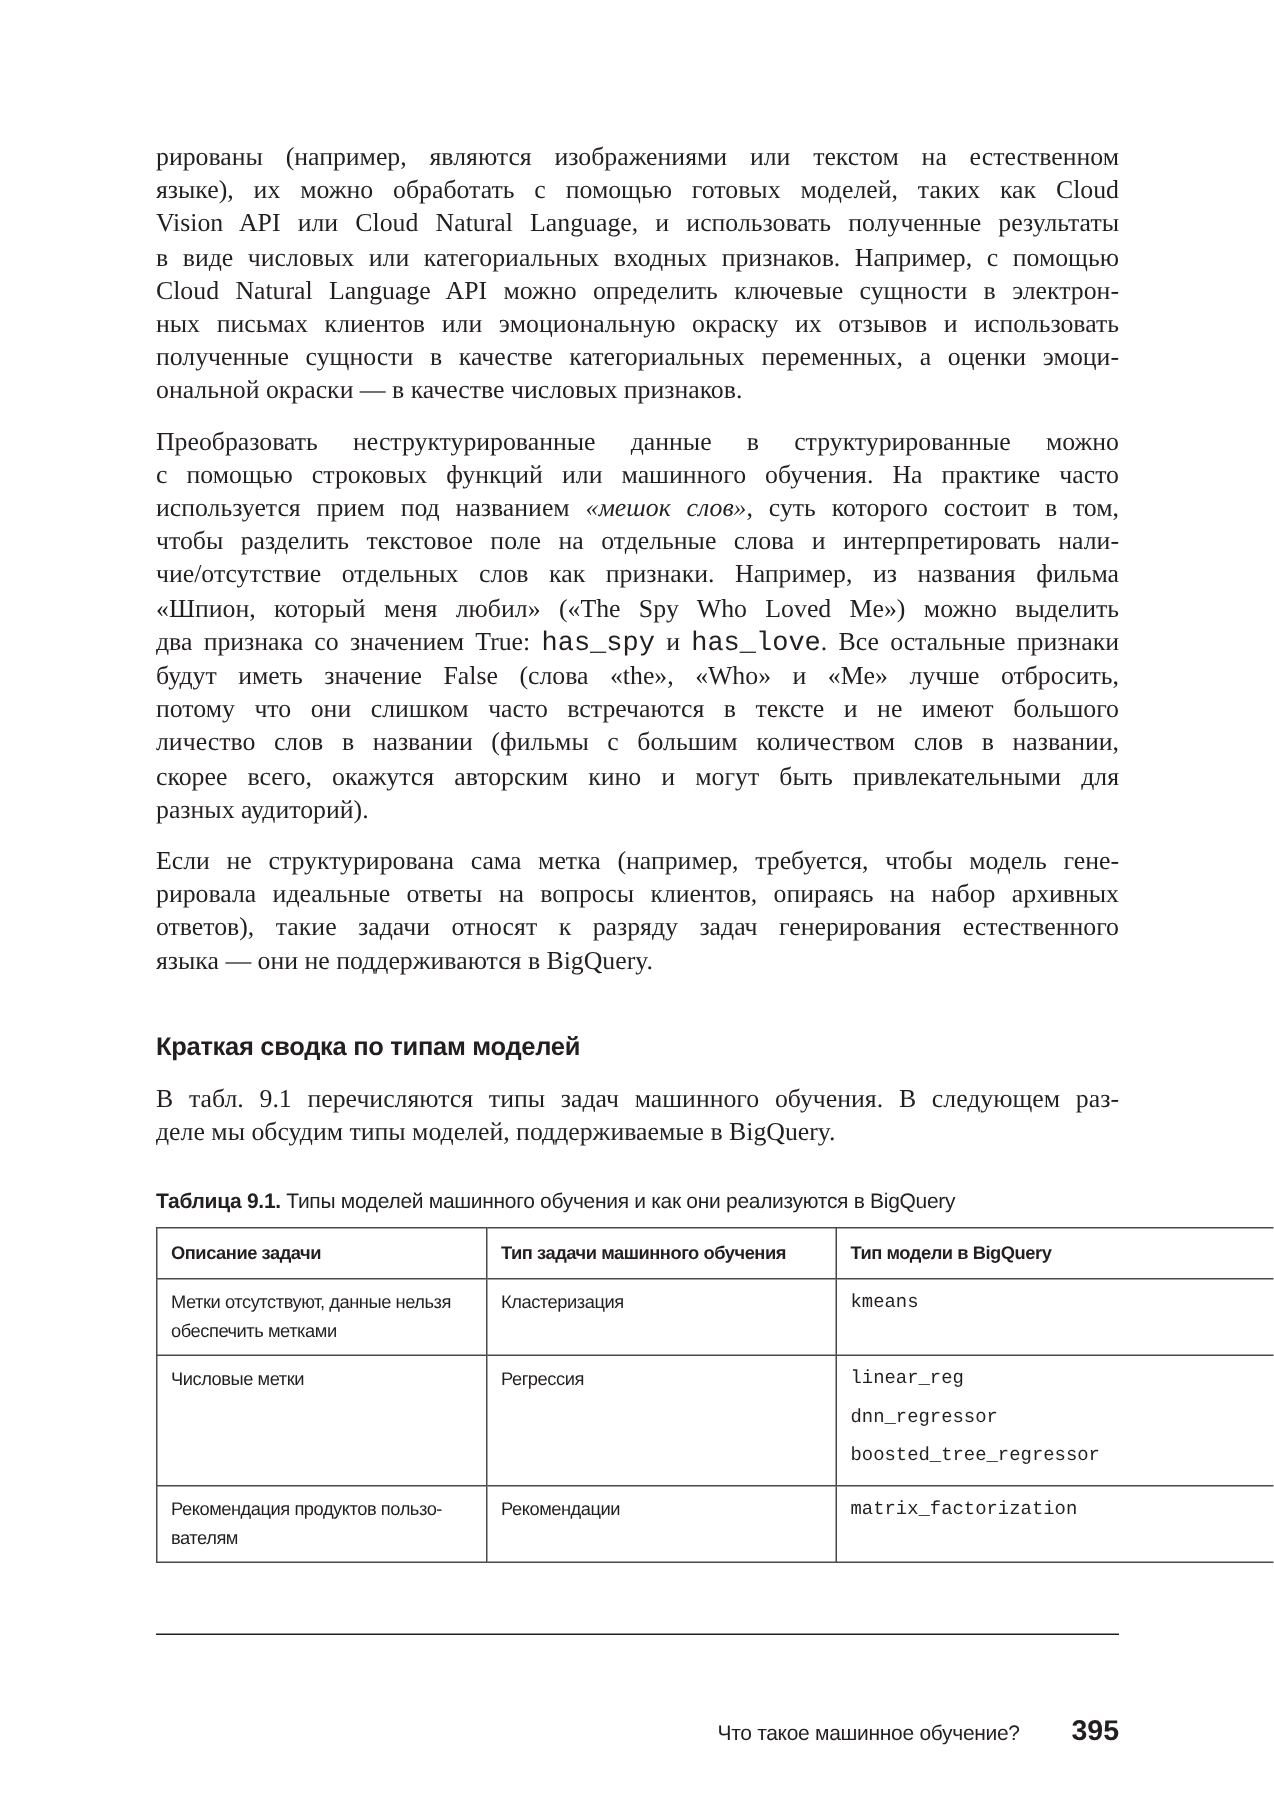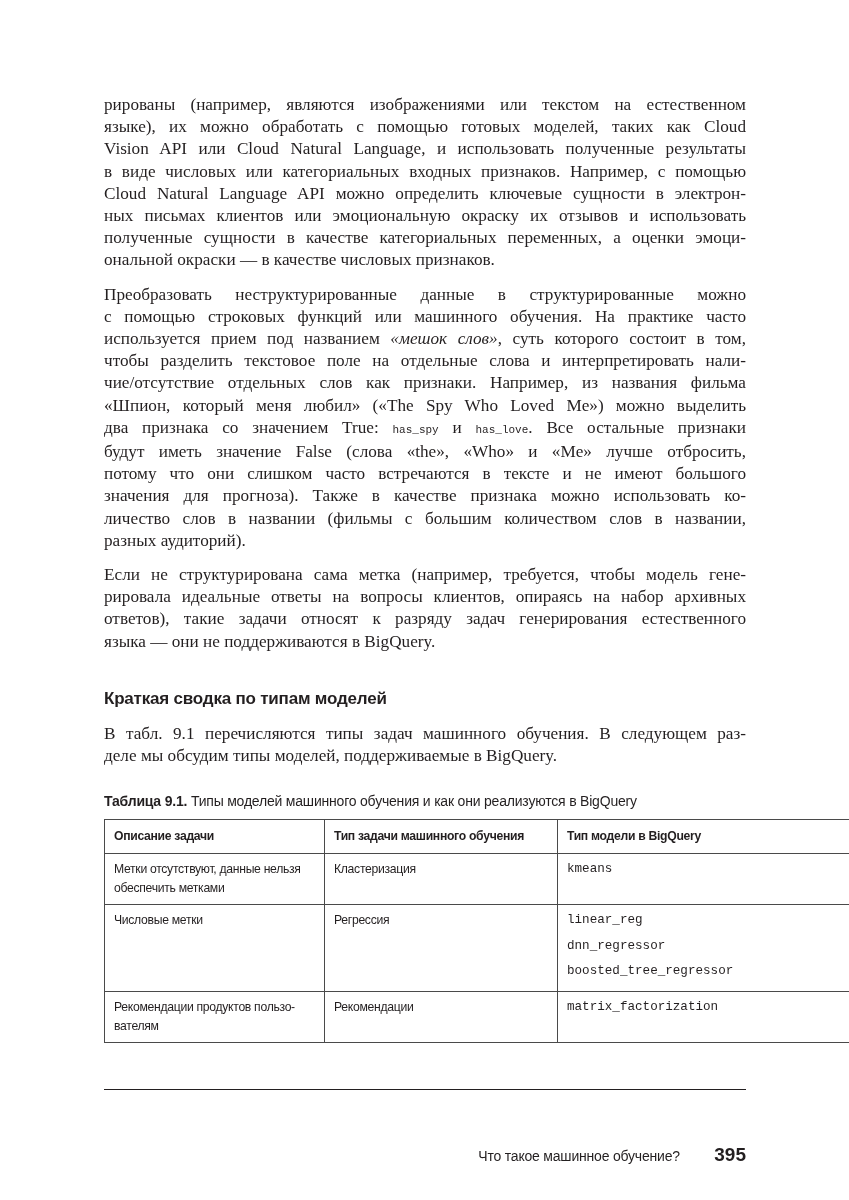--- a/index.html
+++ b/index.html
@@ -8,21 +8,21 @@
   .para {
     font-family: "Liberation Serif", serif;
     font-size: 17.2px;
     line-height: 22.2px;
     text-align: justify;
     margin: 0 0 12px 0;
     hyphens: manual;
   }
   .para .line { display: block; text-align: justify; text-align-last: justify; white-space: nowrap; }
   .para .line.last { text-align-last: left; }
-  .mono { font-family: "Liberation Mono", monospace; font-size: 11px; }
+  .mono { font-family: "Liberation Mono", monospace; font-size: 18px; }
   .ital { font-style: italic; }
   h2 {
     font-family: "Liberation Sans", sans-serif;
     font-weight: bold;
     font-size: 17px;
     margin: 36px 0 14px 0;
     letter-spacing: -0.2px;
   }
   .caption {
     font-family: "Liberation Sans", sans-serif;
@@ -76,22 +76,22 @@
   <p class="para">
     <span class="line">Преобразовать неструктурированные данные в структурированные можно</span>
     <span class="line">с помощью строковых функций или машинного обучения. На практике часто</span>
     <span class="line"><span>используется прием под названием </span><span class="ital">«мешок слов»</span><span>, суть которого состоит в том,</span></span>
     <span class="line">чтобы разделить текстовое поле на отдельные слова и интерпретировать нали-</span>
     <span class="line">чие/отсутствие отдельных слов как признаки. Например, из названия фильма</span>
     <span class="line">«Шпион, который меня любил» («The Spy Who Loved Me») можно выделить</span>
     <span class="line"><span>два признака со значением True: </span><span class="mono">has_spy</span><span> и </span><span class="mono">has_love</span><span>. Все остальные признаки</span></span>
     <span class="line">будут иметь значение False (слова «the», «Who» и «Me» лучше отбросить,</span>
     <span class="line">потому что они слишком часто встречаются в тексте и не имеют большого</span>
-    <span class="line">значения для прогноза). Также в качестве признака можно использовать ко-</span>
     <span class="line">личество слов в названии (фильмы с большим количеством слов в названии,</span>
+    <span class="line">скорее всего, окажутся авторским кино и могут быть привлекательными для</span>
     <span class="line last">разных аудиторий).</span>
   </p>
 
   <p class="para">
     <span class="line">Если не структурирована сама метка (например, требуется, чтобы модель гене-</span>
     <span class="line">рировала идеальные ответы на вопросы клиентов, опираясь на набор архивных</span>
     <span class="line">ответов), такие задачи относят к разряду задач генерирования естественного</span>
     <span class="line last">языка — они не поддерживаются в BigQuery.</span>
   </p>
 
@@ -129,21 +129,21 @@
           </td>
         <td>Регрессия</td>
         <td class="code">
             <div>linear_reg</div>
             <div>dnn_regressor</div>
             <div>boosted_tree_regressor</div>
           </td>
       </tr>
       <tr>
         <td>
-            <div>Рекомендации продуктов пользо-</div>
+            <div>Рекомендация продуктов пользо-</div>
             <div>вателям</div>
           </td>
         <td>Рекомендации</td>
         <td class="code">
             <div>matrix_factorization</div>
           </td>
       </tr>
     </tbody>
   </table>
 </div>

